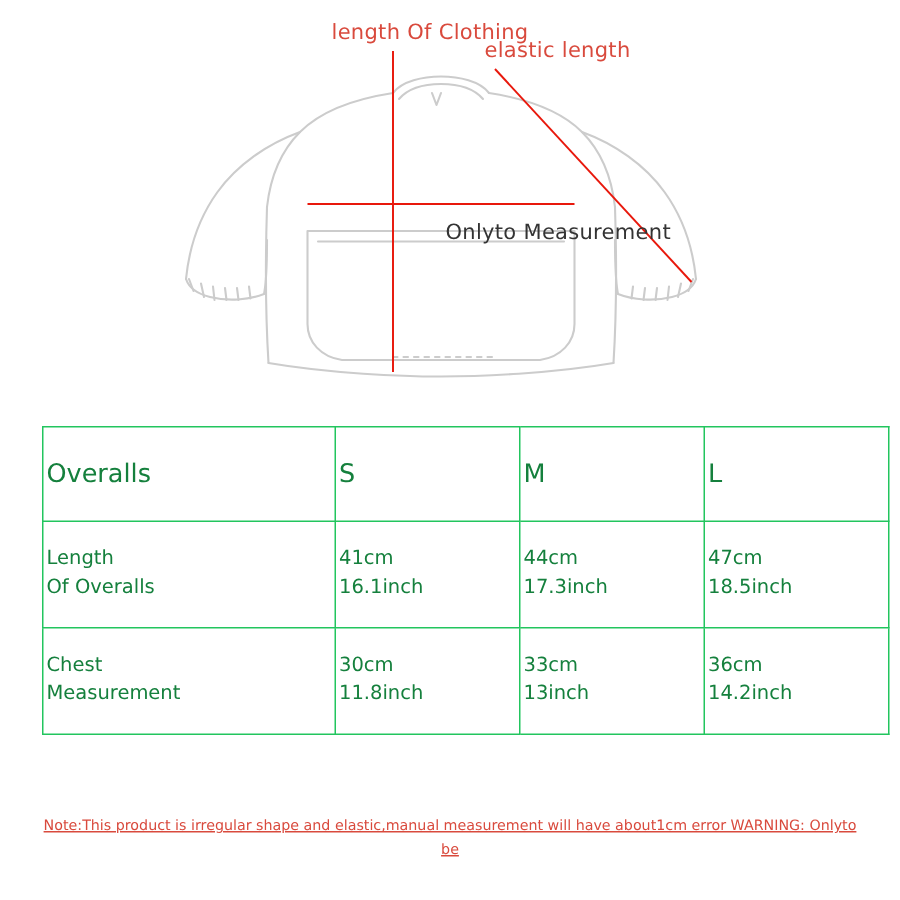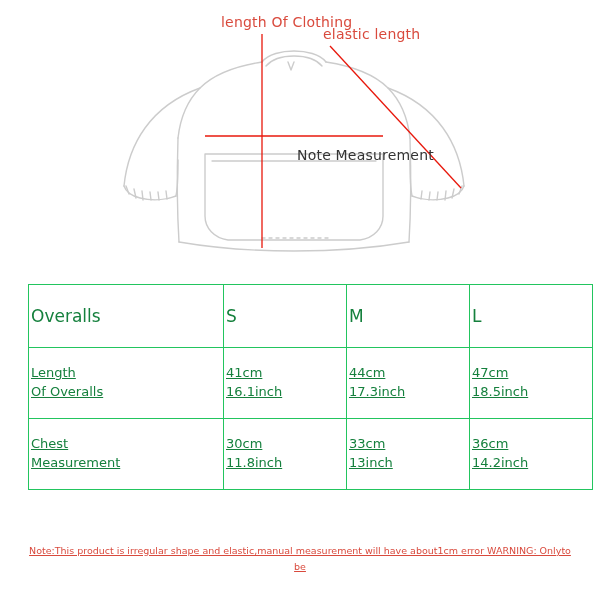--- a/index.html
+++ b/index.html
@@ -64,21 +64,20 @@
     padding: 6px 2px;
     color: #15803d;
   }
   #size-table tr.header-row td {
     height: 50px;
     font-size: 17px;
     font-weight: normal;
   }
   #size-table tr.data-row td {
     height: 58px;
-    text-decoration: underline;
   }
   .col-label { width: 190px; }
   .col-size { width: 118px; }
 
   .cell-line { display: block; }
 
   
   #note {
     position: absolute;
     left: 26px;
@@ -136,21 +135,21 @@
         <path d="M262,34 L262,248"></path>
 
         <path d="M205,136 L383,136"></path>
 
         <path d="M330,46 L461,188"></path>
       </g>
     </svg>
 
     <div class="diag-label" id="label-length">length Of Clothing</div>
     <div class="diag-label" id="label-sleeve">elastic length</div>
-    <div class="diag-label" id="label-chest">Note Measurement</div>
+    <div class="diag-label" id="label-chest">Onlyto Measurement</div>
   </div>
 
   <table id="size-table">
     <tbody>
       <tr class="header-row">
         <td class="col-label">Overalls</td>
         <td class="col-size">S</td>
         <td class="col-size">M</td>
         <td class="col-size">L</td>
       </tr>

